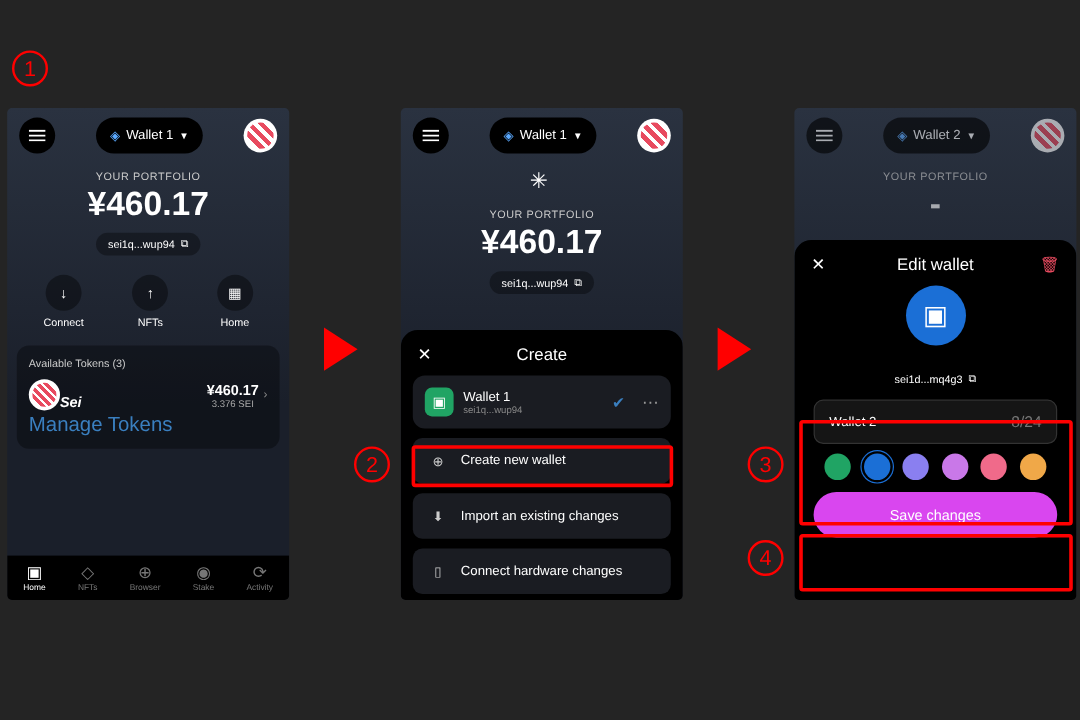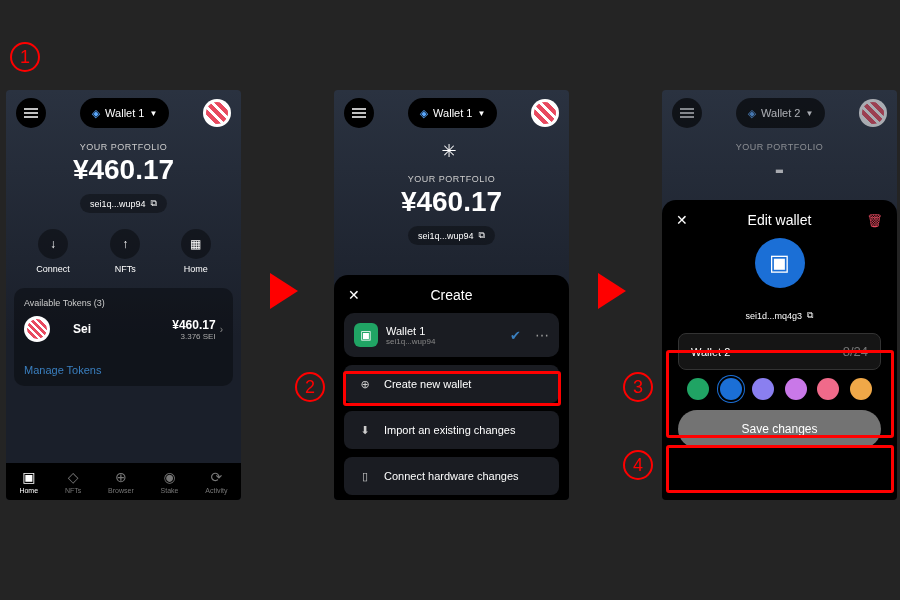--- a/index.html
+++ b/index.html
@@ -36,28 +36,28 @@
   .center { text-align:center; }
 
   .actions { display:flex; justify-content: space-around; margin-top: 16px; padding: 0 10px;}
   .act { display:flex; flex-direction:column; align-items:center; gap:5px; }
   .acticon { width:30px; height:30px; border-radius:50%; background:rgba(0,0,0,0.4); display:flex; align-items:center; justify-content:center; font-size:12px;}
   .actlbl { font-size:9px;}
 
   .card { margin: 14px 8px 0; background: rgba(0,0,0,0.35); border-radius:10px; padding:10px;}
   .card-h { font-size:9px; color:#ccc;}
   .tokrow { display:flex; align-items:center; justify-content:space-between; margin-top:8px;}
-  .tokl { display:flex; align-items:center; gap:23px;}
+  .tokl { display:flex; align-items:flex-end; gap:0;font-style:italic;}
   .tokic { width:26px; height:26px; border-radius:50%; background:#fff; display:flex; align-items:center; justify-content:center;}
   .mini-swirl { width:20px; height:20px; border-radius:50%; background: repeating-linear-gradient(45deg,#e84a5f 0 3px,#fff 3px 5px);}
   .tokname { font-size:12px; font-weight:600;}
   .tokr { text-align:right; display:flex; align-items:center; gap:4px;}
   .tokval { font-size:12px; font-weight:600;}
-  .toksub { font-size:8px; color:#aaa;}
-  .manage { font-size:11px; color:#3a7fbf; margin-top:22px;}
+  .toksub { font-size:8px; color:#aaa;text-align:center;}
+  .manage { font-size:17px; color:#3a7fbf; margin-top:2px;}
 
   .bnav { position:absolute; bottom:0; left:0; right:0; background:#000; display:flex; justify-content: space-around; padding: 6px 0;}
   .bitm { display:flex; flex-direction:column; align-items:center; gap:2px; color:#777;}
   .bitm.active { color:#fff;}
   .bic { width:16px; height:16px; display:flex; align-items:center; justify-content:center; font-size:14px;}
   .blbl { font-size:7px;}
 
   .sheet { position:absolute; bottom:0; left:0; right:0; background:#000; border-radius: 14px 14px 0 0; padding: 12px 10px 10px;}
   .shh { display:flex; align-items:center; justify-content:center; position:relative; margin-bottom:10px;}
   .shh .close { position:absolute; left:4px; font-size:14px;}
@@ -76,21 +76,21 @@
 
   .avatar { width:50px; height:50px; border-radius:50%; background:#1b6fd6; margin: 6px auto 10px; display:flex; align-items:center; justify-content:center; font-size:22px;}
 
   .namefield { background:#151515; border:1px solid #333; border-radius:8px; margin: 8px 6px; padding:10px 12px; display:flex; align-items:center; justify-content:space-between; font-size:11px;}
   .namefield .cnt { font-size:13px; color:#777;}
 
   .colors { display:flex; justify-content: space-around; margin: 8px 10px 10px;}
   .cc { width:22px; height:22px; border-radius:50%;}
   .cc.sel { box-shadow: 0 0 0 2px #000, 0 0 0 3px #1b6fd6;}
 
-  .savebtn { background:#737373; border-radius: 22px; margin: 6px; padding:12px; text-align:center; font-size:12px;}
+  .savebtn { background:#d946ef; border-radius: 22px; margin: 6px; padding:12px; text-align:center; font-size:12px;}
 
   
   .redbox { position:absolute; border:3px solid #ff0000; border-radius:3px; pointer-events:none;}
   .badge { position:absolute; width:30px; height:30px; border:2px solid #ff0000; border-radius:50%; color:#ff0000; display:flex; align-items:center; justify-content:center; font-size:18px; font-weight:500;}
   .arrow { position:absolute; width:0; height:0; border-top:18px solid transparent; border-bottom:18px solid transparent; border-left:28px solid #ff0000;}
 
   .loader { margin: 4px auto 0; width:20px; height:20px; position:relative;}
   .loader::before { content:"✳"; color:#fff; font-size:18px; position:absolute; top:0; left:0;}
 
   svg { display:block;}

